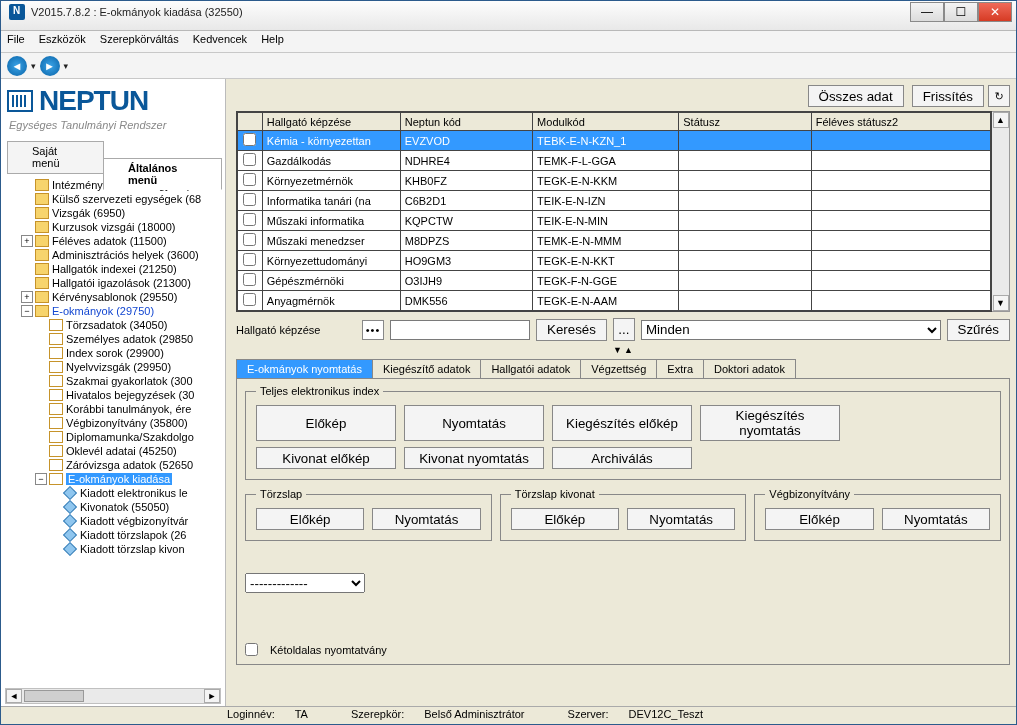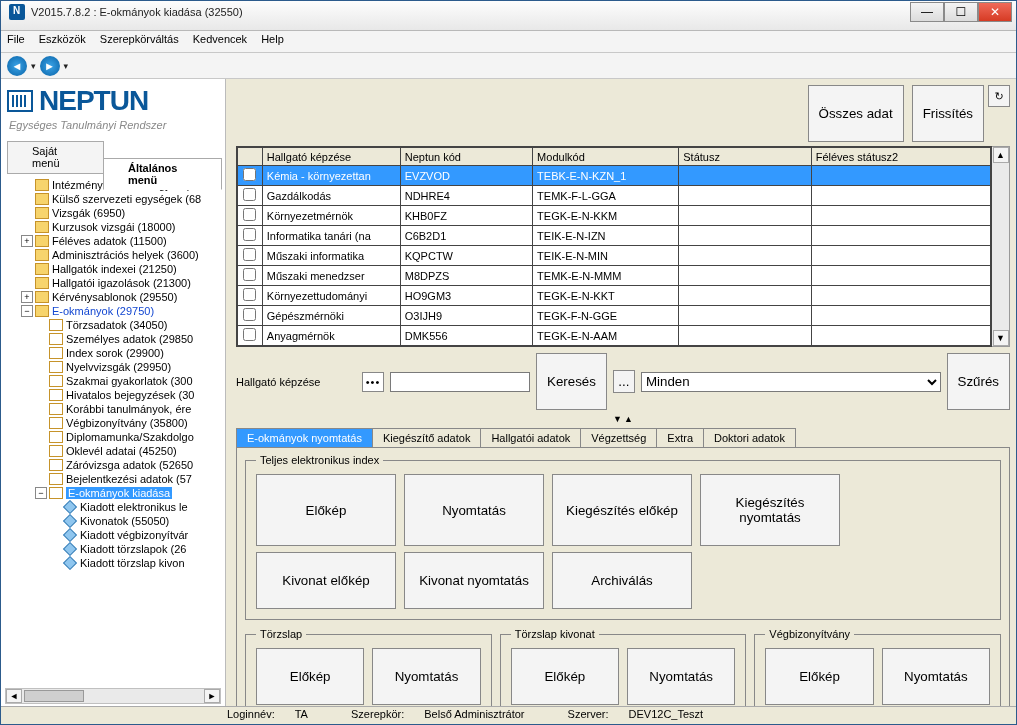--- a/index.html
+++ b/index.html
@@ -50,21 +50,21 @@
 .tree .exp { width:12px; height:12px; display:inline-flex; align-items:center; justify-content:center; border:1px solid #888; font-size:9px; margin-right:2px; background:#fff;}
 .tree .sp { display:inline-block;}
 .tree .blue { color:#1347d1;}
 .tree .sel { background:#3399ff; color:#fff; padding:0 2px;}
 .hscroll { position:absolute; bottom:2px; left:4px; right:4px; height:16px; background:#eaeaea; border:1px solid #c0c0c0; display:flex; align-items:center;}
 .hscroll .arrow { width:16px; height:14px; background:#f4f4f4; border:1px solid #aaa; display:flex; align-items:center; justify-content:center; font-size:9px;}
 .hscroll .thumb { width:60px; height:12px; background:#cfcfcf; border:1px solid #999; margin-left:2px;}
 
 .right { flex:1; background:#ece9d8; padding:6px 6px 4px 10px; position:relative; overflow:hidden;}
 .right .toprow { display:flex; justify-content:flex-end; gap:8px; margin-bottom:4px; padding-right:26px;}
-.btn { background:#f4f4f4; border:1px solid #888; padding:20px 10px; cursor:pointer; min-height:22px;}
+.btn { background:#f4f4f4; border:1px solid #888; padding:2px 10px; cursor:pointer; min-height:22px;}
 .gearbtn { position:absolute; right:6px; top:6px; width:22px; height:22px; border:1px solid #888; background:#f4f4f4; display:flex; align-items:center; justify-content:center;}
 
 .grid-wrap { position:relative; display:flex; }
 .grid { background:#fff; border:1px solid #444; flex:1; }
 table { border-collapse:collapse; width:100%; table-layout:fixed;}
 th, td { border:1px solid #444; padding:2px 4px; text-align:left; font-weight:normal; height:18px; white-space:nowrap; overflow:hidden;}
 th { background:#ece9d8;}
 col.c0{width:18px;} col.c1{width:100px;} col.c2{width:96px;} col.c3{width:106px;} col.c4{width:96px;} col.c5{width:130px;}
 td.chk { text-align:center;}
 td.chk input { margin:0;}
@@ -242,25 +242,20 @@
           </div>
         <div class="item">
             <span class="sp" style="width:42px"></span>
             <span class="ic doc"></span>
             <span>Oklevél adatai (45250)</span>
           </div>
         <div class="item">
             <span class="sp" style="width:42px"></span>
             <span class="ic doc"></span>
             <span>Záróvizsga adatok (52650</span>
-          </div>
-        <div class="item">
-            <span class="sp" style="width:42px"></span>
-            <span class="ic doc"></span>
-            <span>Bejelentkezési adatok (57</span>
           </div>
         <div class="item">
             <span class="sp" style="width:28px"></span>
             <span class="exp">−</span>
             <span class="ic doc"></span>
             <span class="sel">E-okmányok kiadása</span>
           </div>
         <div class="item">
             <span class="sp" style="width:56px"></span>
             <span class="diamond"></span>

